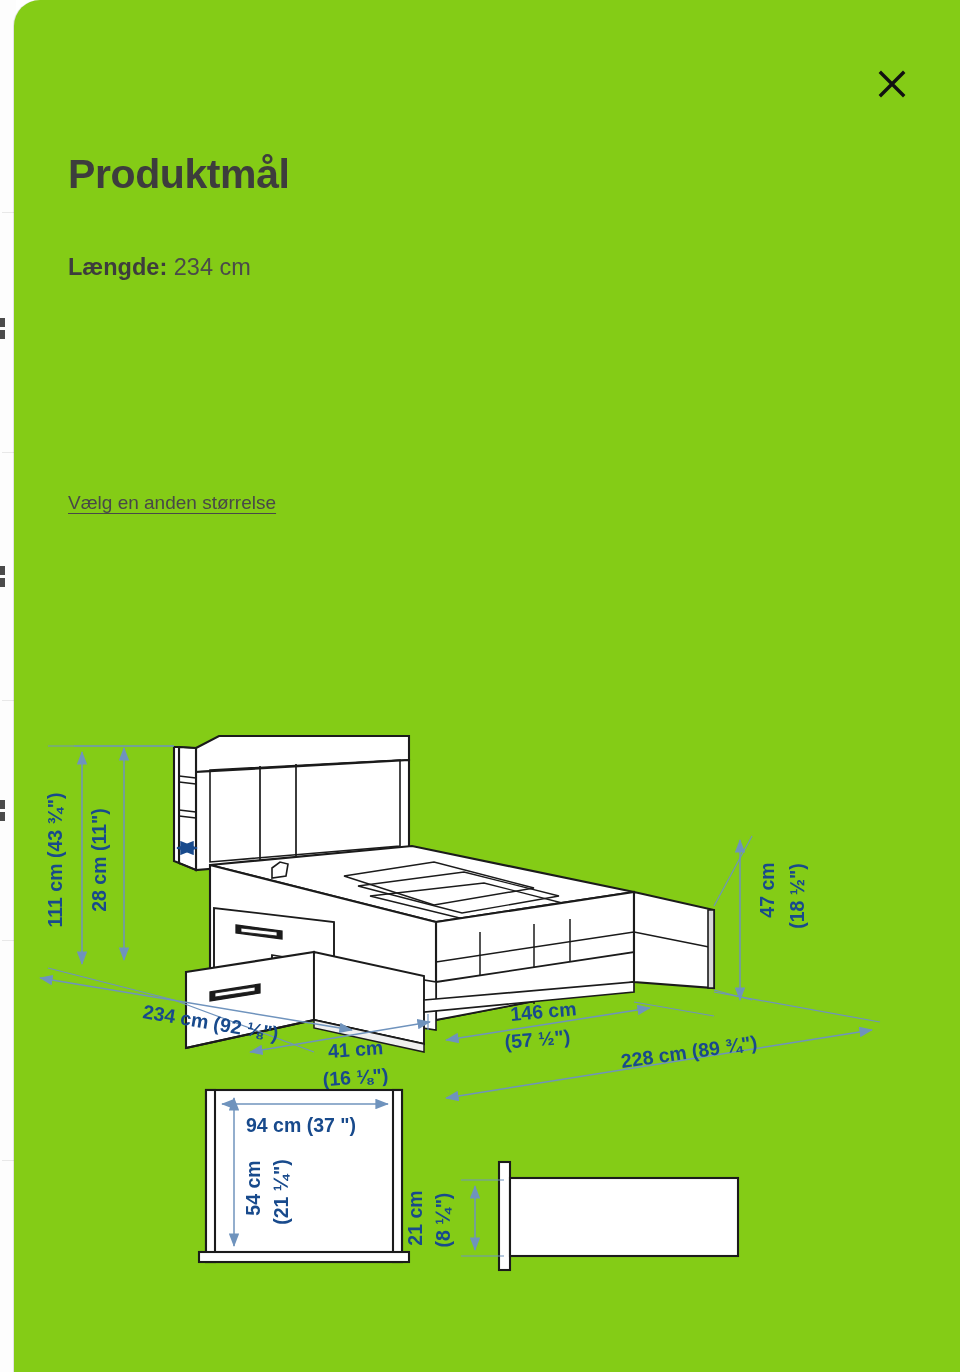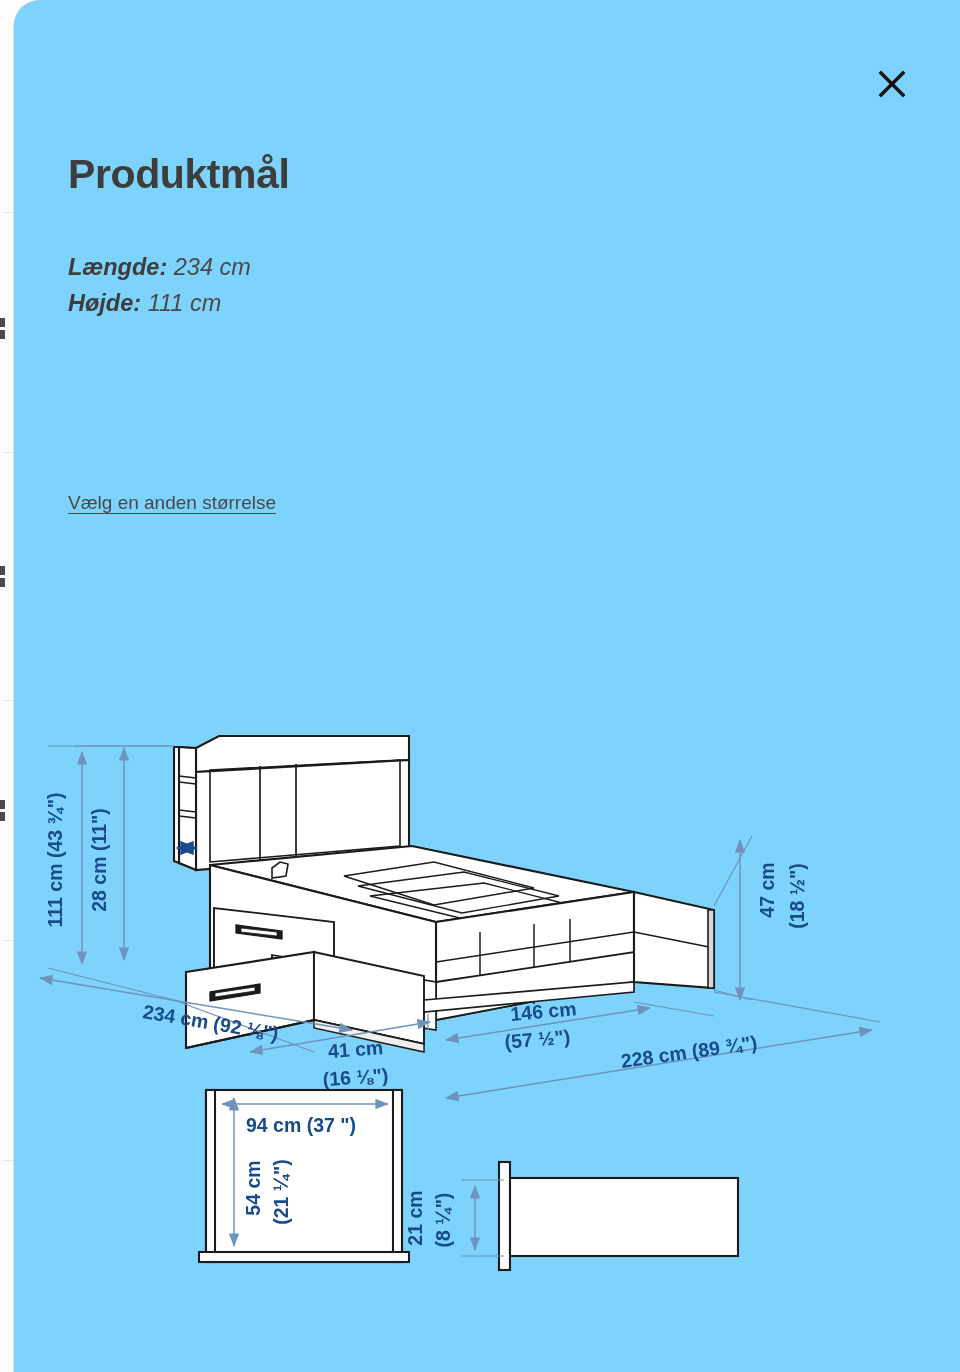--- a/index.html
+++ b/index.html
@@ -39,21 +39,21 @@
     height: 1px;
     background: #e8e8e8;
   }
 
   
   #modal {
     position: absolute;
     left: 14px; top: 0;
     width: 946px;
     height: 1372px;
-    background: #7dd3fc;
+    background: #84cc16;
     border-top-left-radius: 26px;
     box-shadow: -1px 0 0 rgba(0,0,0,.10);
     overflow: hidden;
   }
 
   
   #close-btn {
     position: absolute;
     right: 46px;
     top: 62px;
@@ -79,21 +79,20 @@
     font-weight: bold;
     color: #3d3d3d;
     letter-spacing: -.4px;
     line-height: 1.1;
   }
   #spec-list {
     position: absolute;
     left: 54px;
     top: 250px;
     width: 560px;
-    font-style: italic;
   }
   .spec-row {
     font-size: 23.5px;
     color: #444444;
     line-height: 1.52;
     white-space: nowrap;
   }
   .spec-label { font-weight: bold; color: #3d3d3d; }
   .spec-value { font-weight: normal; color: #4a4a4a; }
 
@@ -142,24 +141,20 @@
       <path d="M4 4 L26 26 M26 4 L4 26" stroke="#111111" stroke-width="3.4" stroke-linecap="square" fill="none"></path>
     </svg>
   </button>
 
   <h1 id="page-title">Produktmål</h1>
 
   <div id="spec-list">
     <div class="spec-row">
       <span class="spec-label">Længde:</span>
       <span class="spec-value">234 cm</span>
-    </div>
-    <div class="spec-row">
-      <span class="spec-label">Højde:</span>
-      <span class="spec-value">111 cm</span>
     </div>
   </div>
 
   <a id="size-link" href="#">Vælg en anden størrelse</a>
 
   <div id="drawing">
     <svg width="946" height="600" viewBox="0 0 946 600">
       <defs>
         <marker id="ah" markerWidth="9" markerHeight="7" refX="8.4" refY="3.5" orient="auto">
           <path d="M0,0 L9,3.5 L0,7 z" fill="#6f93bd"></path>

